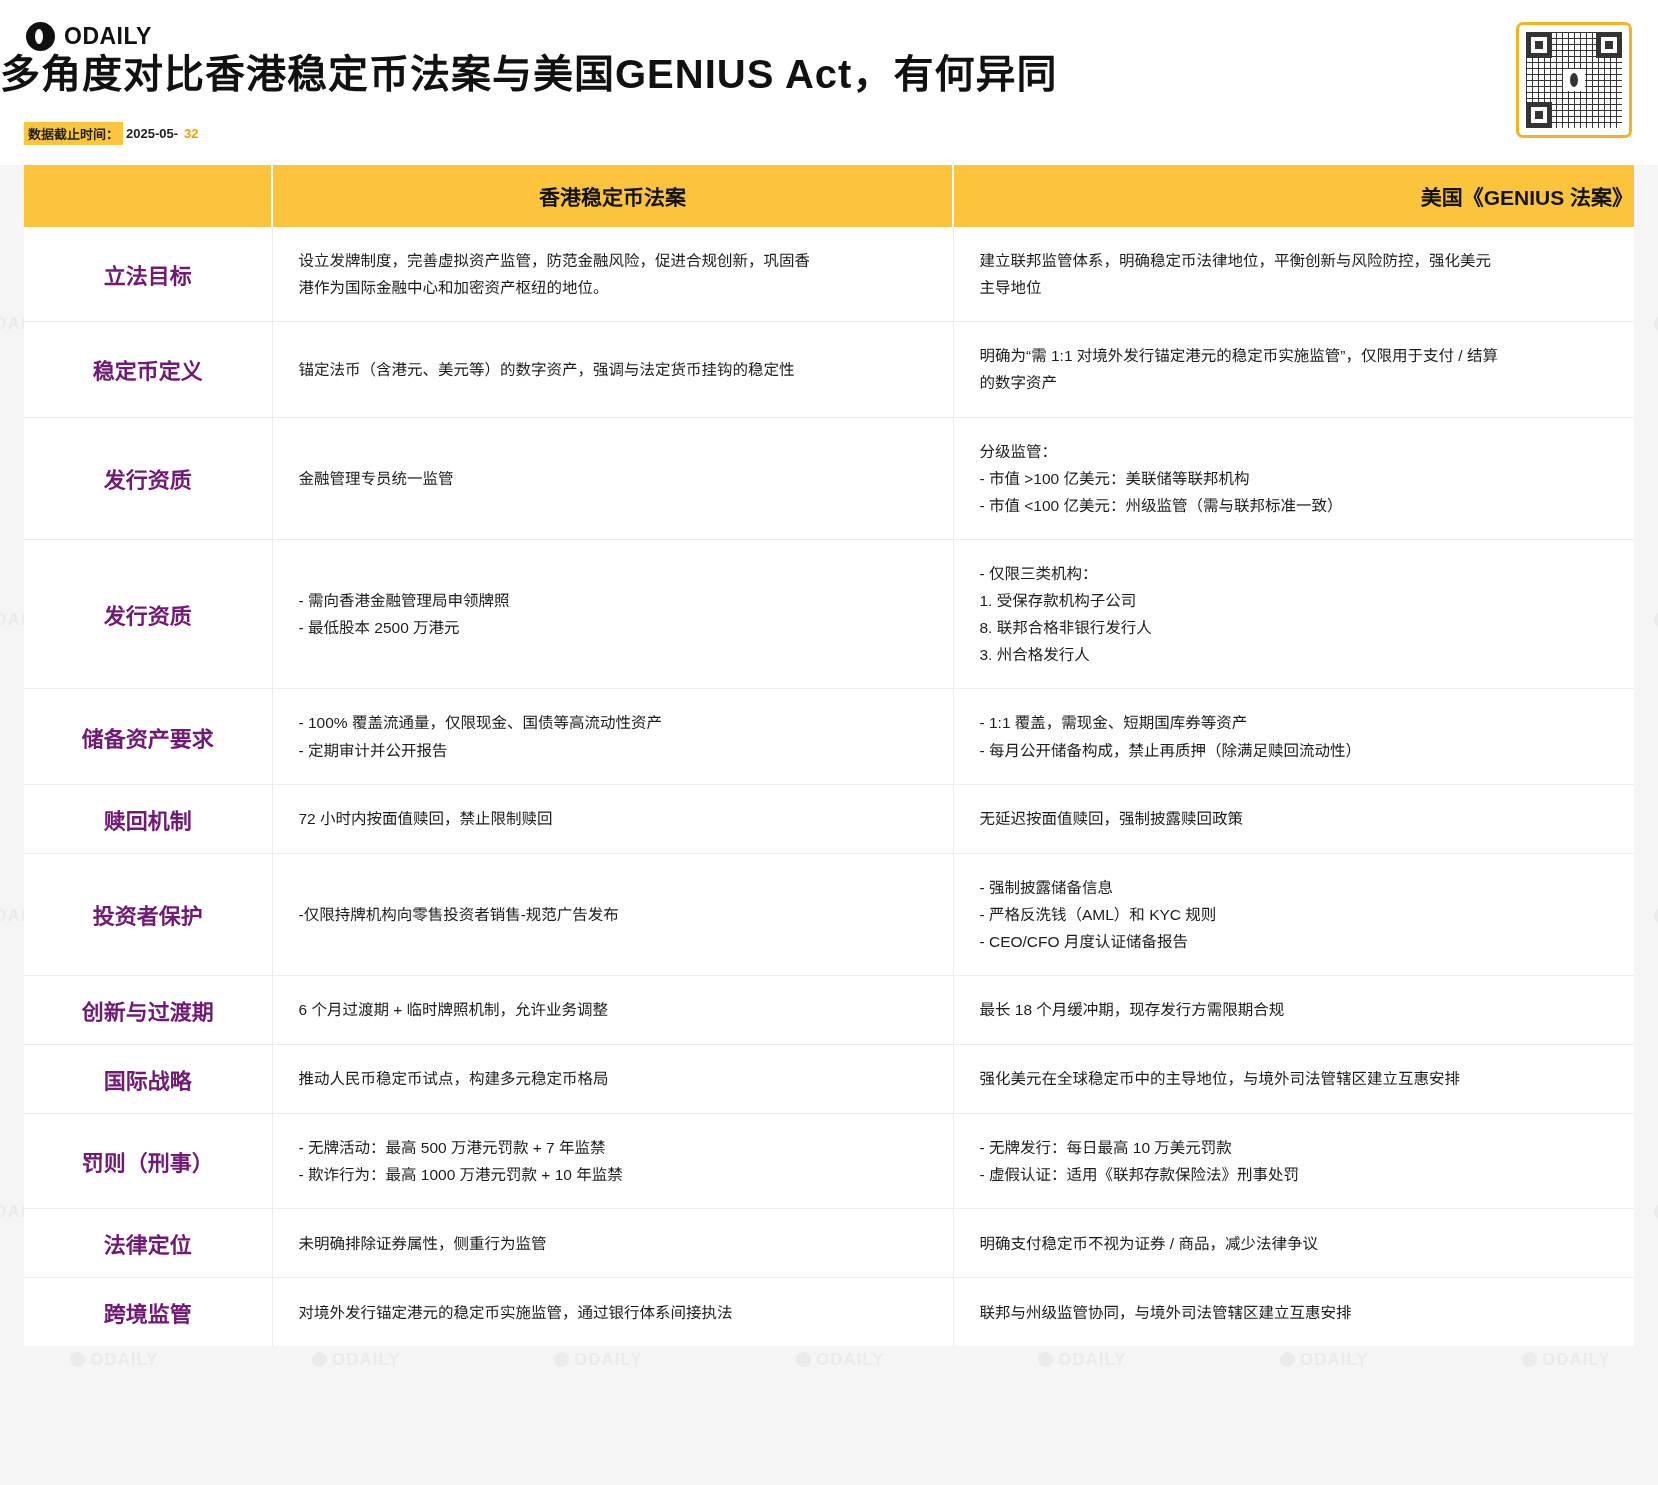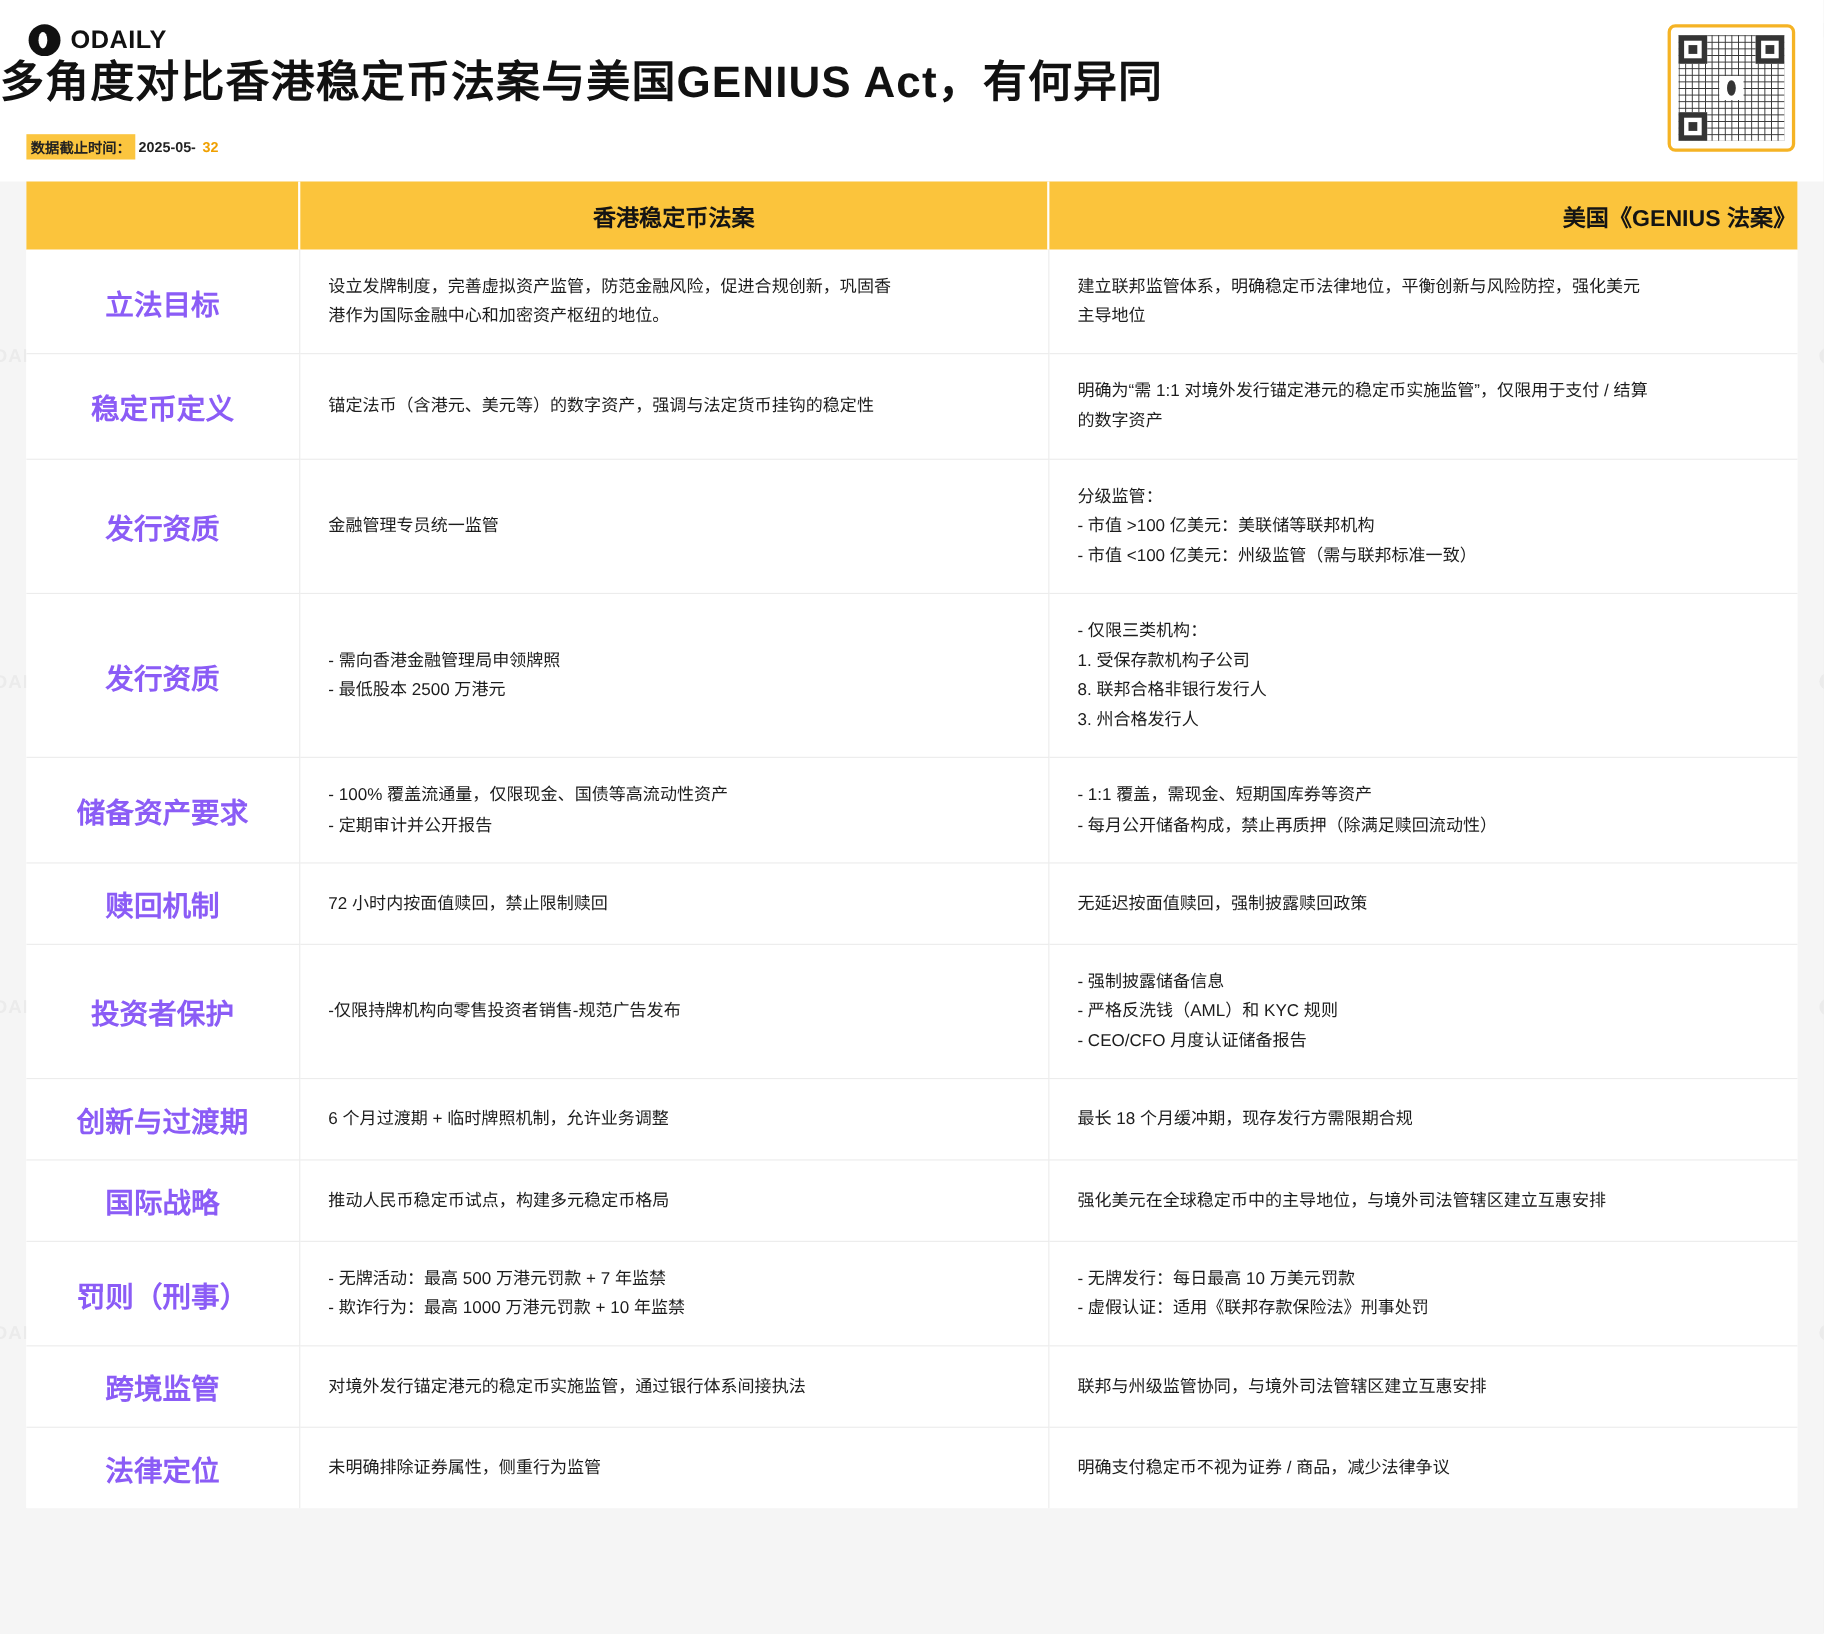--- a/index.html
+++ b/index.html
@@ -177,23 +177,23 @@
     border-bottom: 1px solid #ececec;
     border-right: 1px solid #ececec;
     vertical-align: middle;
     background: #ffffff;
   }
   table.cmp tbody td:last-child { border-right: none; }
   table.cmp tbody tr:last-child td { border-bottom: none; }
 
   td.rowlabel {
     text-align: center;
-    font-size: 26px;
+    font-size: 22px;
     font-weight: 800;
-    color: #8b5cf6;
+    color: #701a75;
     padding: 18px 8px;
   }
   td.cell {
     font-size: 15.5px;
     line-height: 1.75;
     color: #1c1c1c;
     padding: 20px 26px;
     font-weight: 500;
   }
   td.cell .ln { display: block; }
@@ -421,35 +421,35 @@
             <td class="cell">
               <span class="ln">- 无牌活动：最高 500 万港元罚款 + 7 年监禁</span>
               <span class="ln">- 欺诈行为：最高 1000 万港元罚款 + 10 年监禁</span>
             </td>
             <td class="cell">
               <span class="ln">- 无牌发行：每日最高 10 万美元罚款</span>
               <span class="ln">- 虚假认证：适用《联邦存款保险法》刑事处罚</span>
             </td>
           </tr>
           <tr>
+            <td class="rowlabel">法律定位</td>
+            <td class="cell">
+              <span class="ln">未明确排除证券属性，侧重行为监管</span>
+            </td>
+            <td class="cell">
+              <span class="ln">明确支付稳定币不视为证券 / 商品，减少法律争议</span>
+            </td>
+          </tr>
+          <tr>
             <td class="rowlabel">跨境监管</td>
             <td class="cell">
               <span class="ln">对境外发行锚定港元的稳定币实施监管，通过银行体系间接执法</span>
             </td>
             <td class="cell">
               <span class="ln">联邦与州级监管协同，与境外司法管辖区建立互惠安排</span>
-            </td>
-          </tr>
-          <tr>
-            <td class="rowlabel">法律定位</td>
-            <td class="cell">
-              <span class="ln">未明确排除证券属性，侧重行为监管</span>
-            </td>
-            <td class="cell">
-              <span class="ln">明确支付稳定币不视为证券 / 商品，减少法律争议</span>
             </td>
           </tr>
         </tbody>
     </table>
   </div>
 
   <div class="bottom-pad"></div>
 </div>
 
 </body></html>

